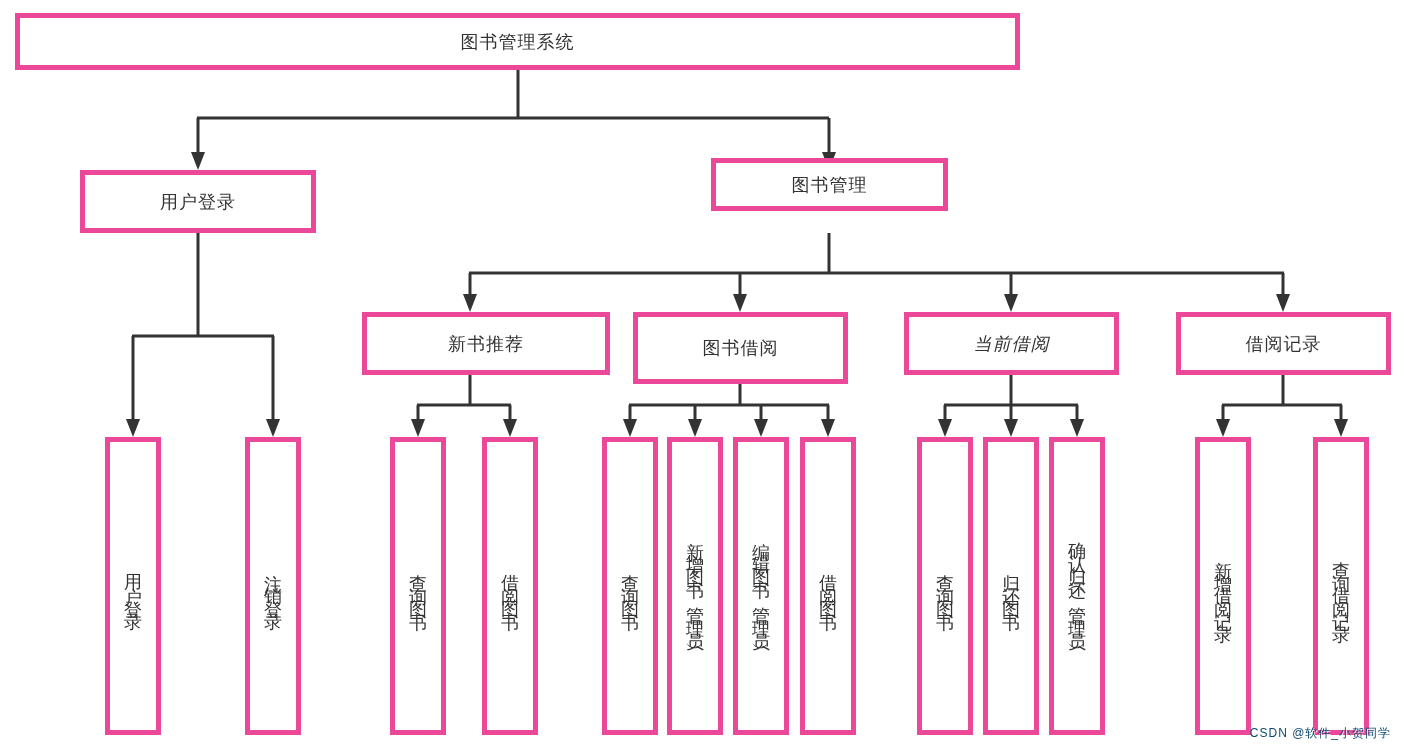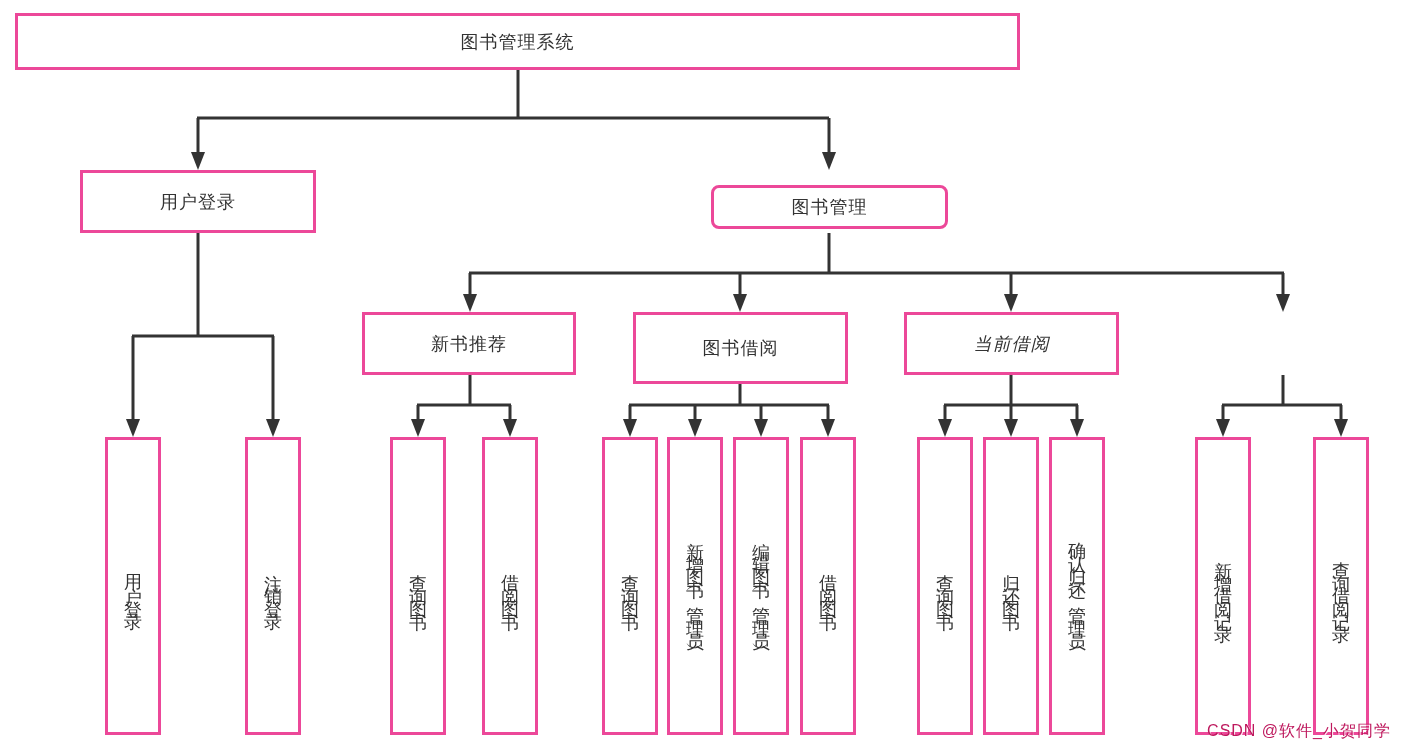--- a/index.html
+++ b/index.html
@@ -4,32 +4,32 @@
 <style>
   html,body{margin:0;padding:0;background:#ffffff;}
   .canvas{
     position:relative;width:1405px;height:747px;background:#ffffff;overflow:hidden;
     font-family:"Liberation Sans","DejaVu Sans",sans-serif;color:#333333;
   }
   svg.connectors{position:absolute;left:0;top:0;z-index:1;}
   svg.connectors line{stroke:#333333;stroke-width:3;}
   svg.connectors polygon{fill:#333333;}
   .box{
-    position:absolute;box-sizing:border-box;background:#ffffff;border:3px solid #ec4899;
+    position:absolute;box-sizing:border-box;background:#ffffff;border:5px solid #ec4899;
     display:flex;align-items:center;justify-content:center;z-index:2;
   }
   .box.h{font-size:18px;letter-spacing:1px;white-space:nowrap;}
   .box.v{
     writing-mode:vertical-rl;text-orientation:mixed;
     font-size:18px;letter-spacing:13px;line-height:1;
   }
   .box.v span{display:inline-block;}
   .watermark{
     position:absolute;right:14px;bottom:5px;z-index:5;
-    font-size:16px;letter-spacing:1px;color:#be185d;
+    font-size:12px;letter-spacing:1px;color:#0c4a6e;
     text-shadow:1px 1px 0 rgba(255,255,255,0.9);
     white-space:nowrap;
   }
 </style>
 </head>
 <body>
 
 <div class="canvas">
 
   <svg class="connectors" width="1405" height="747" viewBox="0 0 1405 747">
@@ -94,32 +94,35 @@
     <polygon points="1334,419 1348,419 1341,437"></polygon>
   </svg>
 
   <div class="box h" style="left:15px;top:13px;width:1005px;height:57px;">
     <span>图书管理系统</span>
   </div>
 
   <div class="box h" style="left:80px;top:170px;width:236px;height:63px;">
     <span>用户登录</span>
   </div>
-  <div class="box h" style="left:711px;top:185px;width:237px;height:44px;border-radius:8px;">
+  <div class="box h" style="left:711px;top:158px;width:237px;height:53px;">
     <span>图书管理</span>
   </div>
 
-  <div class="box h" style="left:362px;top:312px;width:214px;height:63px;">
+  <div class="box h" style="left:362px;top:312px;width:248px;height:63px;">
     <span>新书推荐</span>
   </div>
   <div class="box h" style="left:633px;top:312px;width:215px;height:72px;">
     <span>图书借阅</span>
   </div>
   <div class="box h" style="left:904px;top:312px;width:215px;height:63px;font-style:italic;">
     <span>当前借阅</span>
+  </div>
+  <div class="box h" style="left:1176px;top:312px;width:215px;height:63px;">
+    <span>借阅记录</span>
   </div>
 
   <div class="box v" style="left:105px;top:437px;width:56px;height:298px;">
     <span>用户登录</span>
   </div>
   <div class="box v" style="left:245px;top:437px;width:56px;height:298px;">
     <span>注销登录</span>
   </div>
 
   <div class="box v" style="left:390px;top:437px;width:56px;height:298px;">

